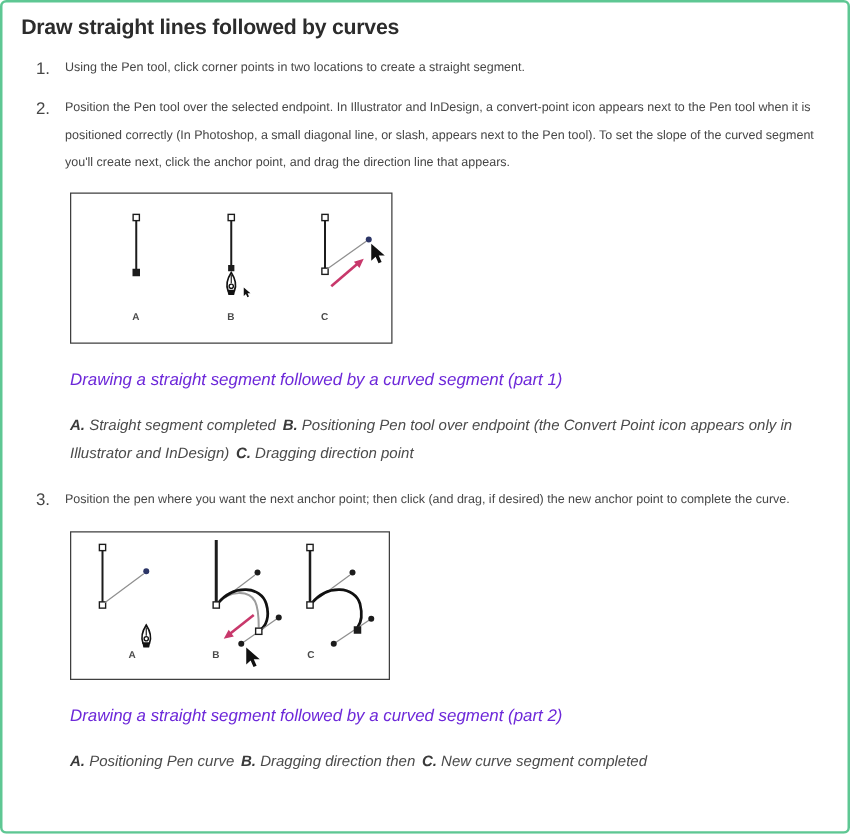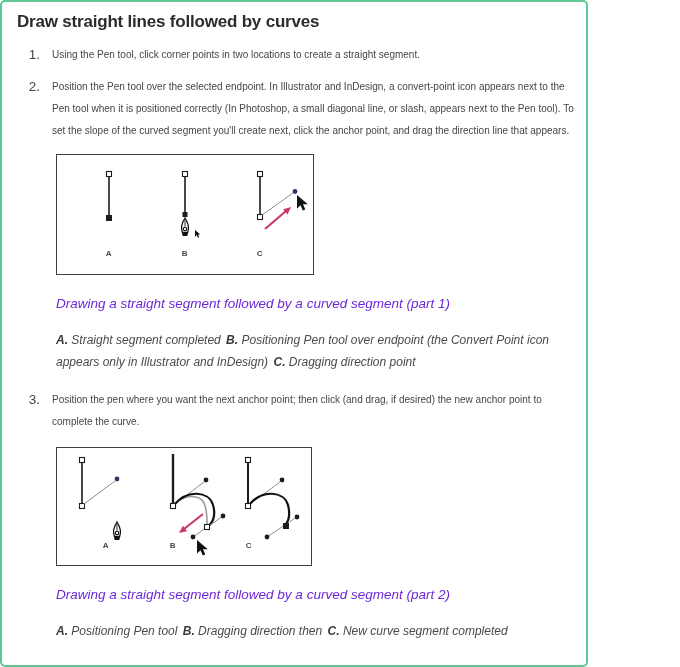--- a/index.html
+++ b/index.html
@@ -9,21 +9,21 @@
     --figure-border:#3f3f3f;
     --text:#464646;
     --heading:#2c2c2c;
     --ink:#1c1c1c;
     --gray-line:#8f8f8f;
   }
   *{box-sizing:border-box;margin:0;padding:0;}
   html,body{background:#fff;}
   body{font-family:"Liberation Sans",sans-serif;}
   .page{
-    width:588px;height:667px;
+    width:680px;height:667px;
     border:2px solid var(--page-border);
     border-radius:5px;
     background:#fff;
     padding:10px 12px 0 14px;
     overflow:hidden;
   }
   h1{
     font-size:17px;line-height:20px;
     color:var(--heading);
     margin:0 0 12px 1px;
@@ -214,20 +214,20 @@
         </g>
       </svg>
       <span class="fig-label" style="left:49px;top:93px;">A</span>
       <span class="fig-label" style="left:116px;top:93px;">B</span>
       <span class="fig-label" style="left:192px;top:93px;">C</span>
     </div>
 
     <p class="caption">Drawing a straight segment followed by a curved segment (part 2)</p>
 
     <p class="legend"><b>A.</b>
-      <span class="lt">Positioning Pen tool</span>
+      <span class="lt">Positioning Pen curve</span>
       <b>B.</b>
       <span class="lt">Dragging direction then</span>
       <b>C.</b>
       <span class="lt">New curve segment completed</span></p>
   </div>
 
 </div>
 
 </body></html>

